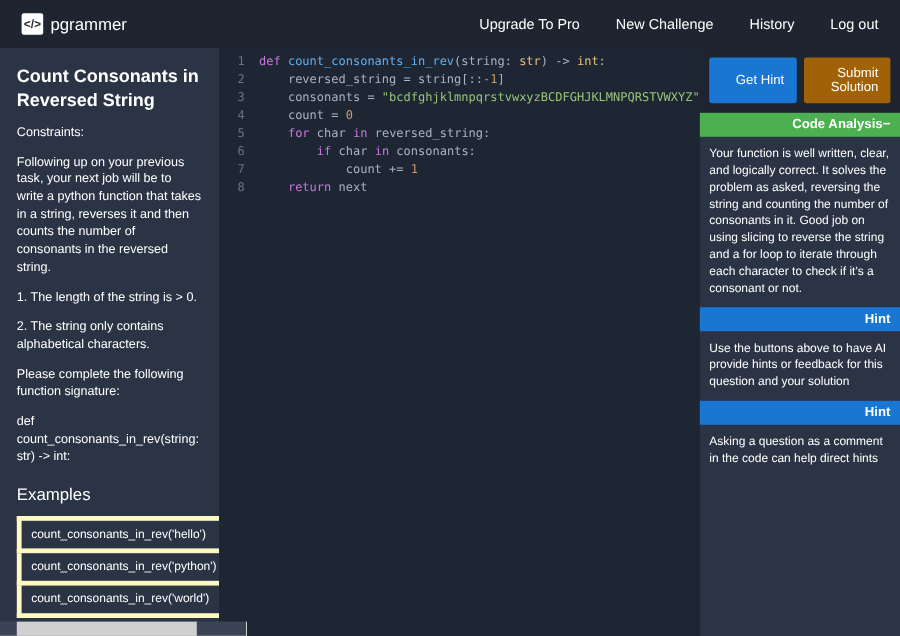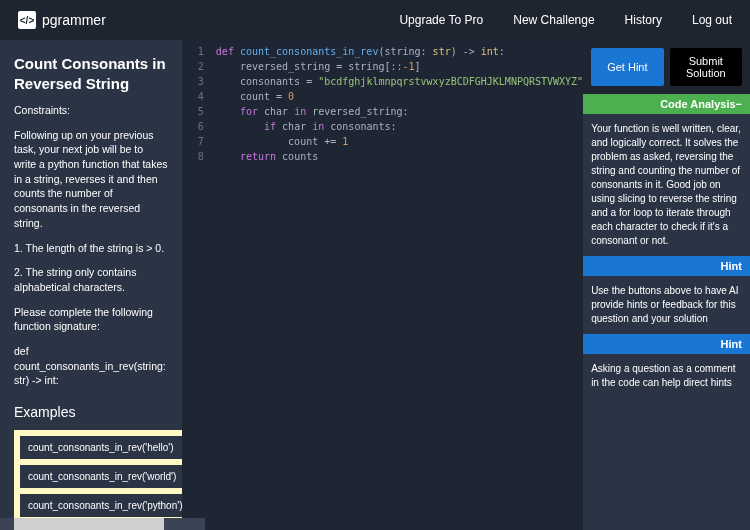--- a/index.html
+++ b/index.html
@@ -9,36 +9,36 @@
 .logo-icon { width: 18px; height: 18px; background: #fff; border-radius: 2px; display: flex; align-items: center; justify-content: center; color: #1e2430; font-size: 10px; font-weight: bold; }
 .logo-text { font-size: 14px; font-weight: 500; }
 .nav { margin-left: auto; display: flex; gap: 30px; }
 .nav a { color: #fff; text-decoration: none; font-size: 12px; }
 .main { display: flex; height: 490px; }
 .left-panel { width: 205px; background: #2b3445; padding: 14px; overflow-y: auto; font-size: 10.5px; }
 .left-panel h2 { font-size: 15px; font-weight: 600; margin-bottom: 10px; line-height: 1.3; }
 .left-panel p { margin-bottom: 10px; line-height: 1.4; }
 .examples-header { font-size: 14px; font-weight: 500; margin: 16px 0 10px; }
 .examples-table { width: 100%; border-collapse: collapse; font-size: 10px; }
-.examples-table td { border: 6px solid #fef9c3; padding: 6px 8px; }
+.examples-table td { border: 4px solid #fef9c3; padding: 6px 8px; }
 .followup-btn { background: #1976d2; color: #fff; border: none; padding: 12px 20px; font-size: 12px; margin-top: 16px; cursor: pointer; width: 100%; }
 .code-panel { flex: 1; background: #1e2633; font-family: "Consolas", monospace; font-size: 10px; position: relative; }
 .code-gutter { position: absolute; left: 0; top: 0; width: 28px; text-align: right; padding: 4px 6px 0 0; color: #6b7280; line-height: 1.5; }
 .code-content { padding: 4px 0 0 34px; line-height: 1.5; white-space: pre; }
 .kw { color: #c678dd; }
 .fn { color: #61afef; }
 .type { color: #e5c07b; }
 .str { color: #98c379; }
 .num { color: #d19a66; }
 .var { color: #abb2bf; }
 .right-panel { width: 192px; background: #2b3445; display: flex; flex-direction: column; }
 .right-top { padding: 8px; display: flex; gap: 6px; background: #1e2430; }
-.btn { border: none; padding: 7px 10px; font-size: 11px; color: #fff; cursor: pointer; border-radius: 2px; flex: 1; }
+.btn { border: none; padding: 7px 10px; font-size: 11px; color: #fff; cursor: pointer; border-radius: 2px; flex: 1; text-align: right; }
 .btn-hint { background: #1976d2; }
-.btn-submit { background: #000000; }
+.btn-submit { background: #a16207; }
 .panel-section-header { background: #4caf50; padding: 4px 8px; font-size: 11px; font-weight: 600; display: flex; justify-content: flex-end; align-items: center; }
 .panel-section-header.blue { background: #1976d2; }
 .panel-section-body { padding: 8px; font-size: 10px; line-height: 1.4; border-radius: 22px; }
 .scrollbar-bottom { position: absolute; bottom: 0; left: 0; width: 205px; height: 12px; background: #3a4454; }
 .scrollbar-thumb { height: 100%; width: 150px; background: #d0d0d0; margin-left: 14px; }
 </style>
 </head>
 <body>
 
 <div class="header">
@@ -63,40 +63,40 @@
     <p>2. The string only contains alphabetical characters.</p>
     <p>Please complete the following function signature:</p>
     <p>def count_consonants_in_rev(string: str) -&gt; int:</p>
     <div class="examples-header">Examples</div>
     <table class="examples-table">
       <tbody>
           <tr>
             <td>count_consonants_in_rev('hello')</td>
           </tr>
       <tr>
-            <td>count_consonants_in_rev('world')</td>
+            <td>count_consonants_in_rev('python')</td>
           </tr>
       <tr>
-            <td>count_consonants_in_rev('python')</td>
+            <td>count_consonants_in_rev('world')</td>
           </tr>
     </tbody>
       </table>
     <button class="followup-btn">Get follow up question</button>
   </div>
 
   <div class="code-panel">
     <div class="code-gutter">1<br>2<br>3<br>4<br>5<br>6<br>7<br>8</div>
     <div class="code-content"><span class="kw">def</span> <span class="fn">count_consonants_in_rev</span><span class="var">(string: </span><span class="type">str</span><span class="var">) -&gt; </span><span class="type">int</span><span class="var">:</span>
     <span class="var">reversed_string = string[::</span><span class="num">-1</span><span class="var">]</span>
     <span class="var">consonants = </span><span class="str">"bcdfghjklmnpqrstvwxyzBCDFGHJKLMNPQRSTVWXYZ"</span>
     <span class="var">count = </span><span class="num">0</span>
     <span class="kw">for</span> <span class="var">char</span> <span class="kw">in</span> <span class="var">reversed_string:</span>
         <span class="kw">if</span> <span class="var">char</span> <span class="kw">in</span> <span class="var">consonants:</span>
             <span class="var">count += </span><span class="num">1</span>
-    <span class="kw">return</span> <span class="var">counts</span></div>
+    <span class="kw">return</span> <span class="var">next</span></div>
   </div>
 
   <div class="right-panel">
     <div class="right-top">
       <button class="btn btn-hint">Get Hint</button>
       <button class="btn btn-submit">Submit Solution</button>
     </div>
     <div class="panel-section-header">
       <span>Code Analysis</span>
       <span>−</span>

